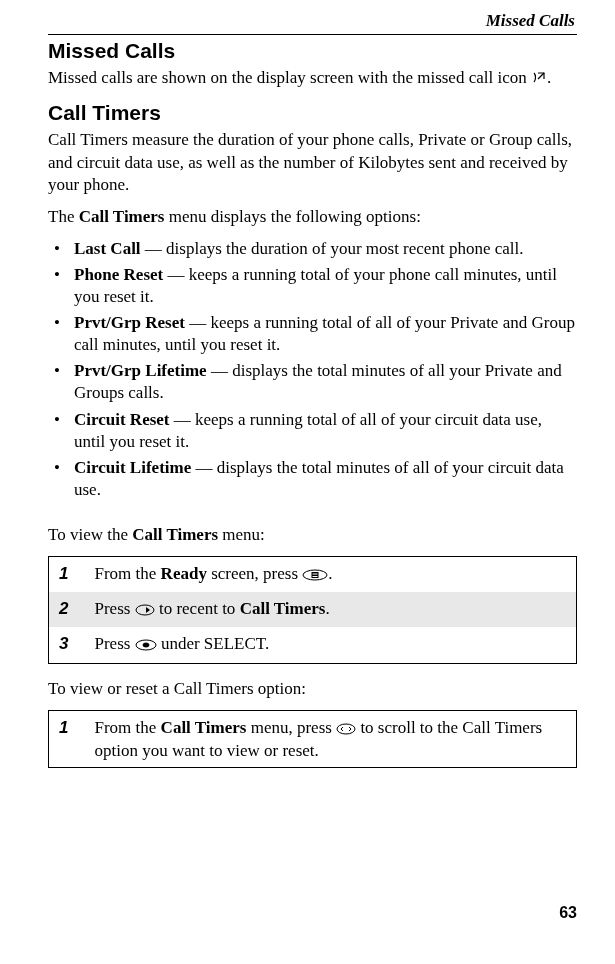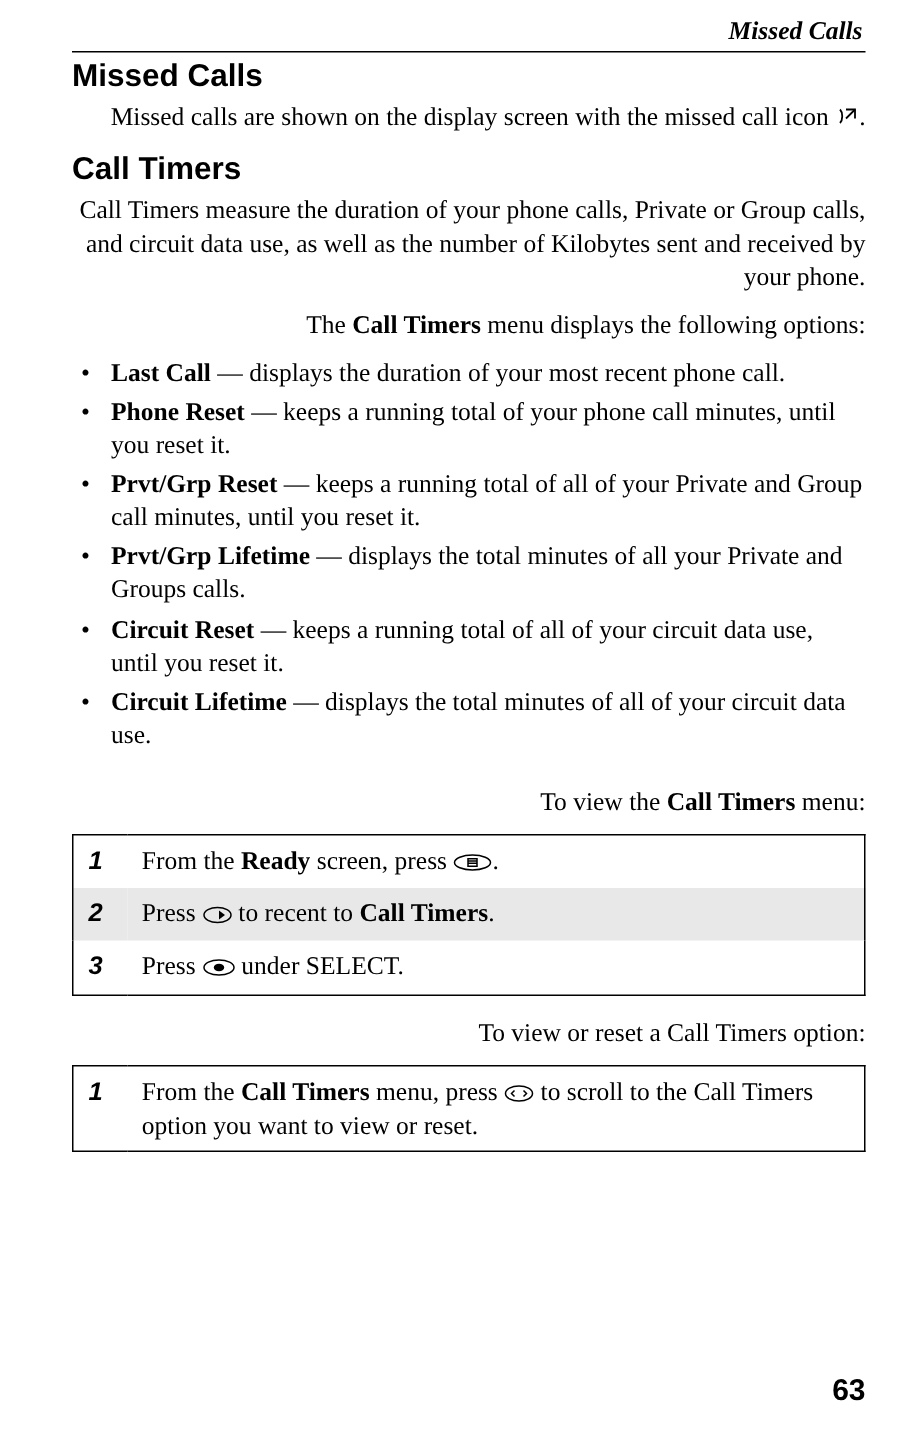--- a/index.html
+++ b/index.html
@@ -32,21 +32,20 @@
   }
   h2.h-section {
     font-family: Arial, Helvetica, sans-serif;
     font-size: 21px;
     font-weight: bold;
     margin: 4px 0 4px 0;
     line-height: 1.15;
   }
   p.para {
     margin: 4px 0 10px 0;
-    text-align: right;
   }
   .icon-inline {
     display: inline-block;
     vertical-align: -2px;
   }
   ul.bullets {
     list-style: none;
     margin: 6px 0 23px 0;
     padding: 0;
   }
@@ -76,24 +75,24 @@
   table.steps tr.shaded td { background: #e8e8e8; }
   table.steps td.num {
     font-family: Arial, Helvetica, sans-serif;
     font-weight: bold;
     font-style: italic;
     width: 36px;
   }
   .pagenum {
     position: absolute;
     right: 38px;
-    bottom: 24px;
+    bottom: 40px;
     font-family: Arial, Helvetica, sans-serif;
     font-weight: bold;
-    font-size: 20px;
+    font-size: 16px;
   }
 </style>
 </head>
 <body>
 
 <div class="page">
   <div class="running-header">Missed Calls</div>
   <hr class="header-rule">
 
   <h2 class="h-section">Missed Calls</h2>

